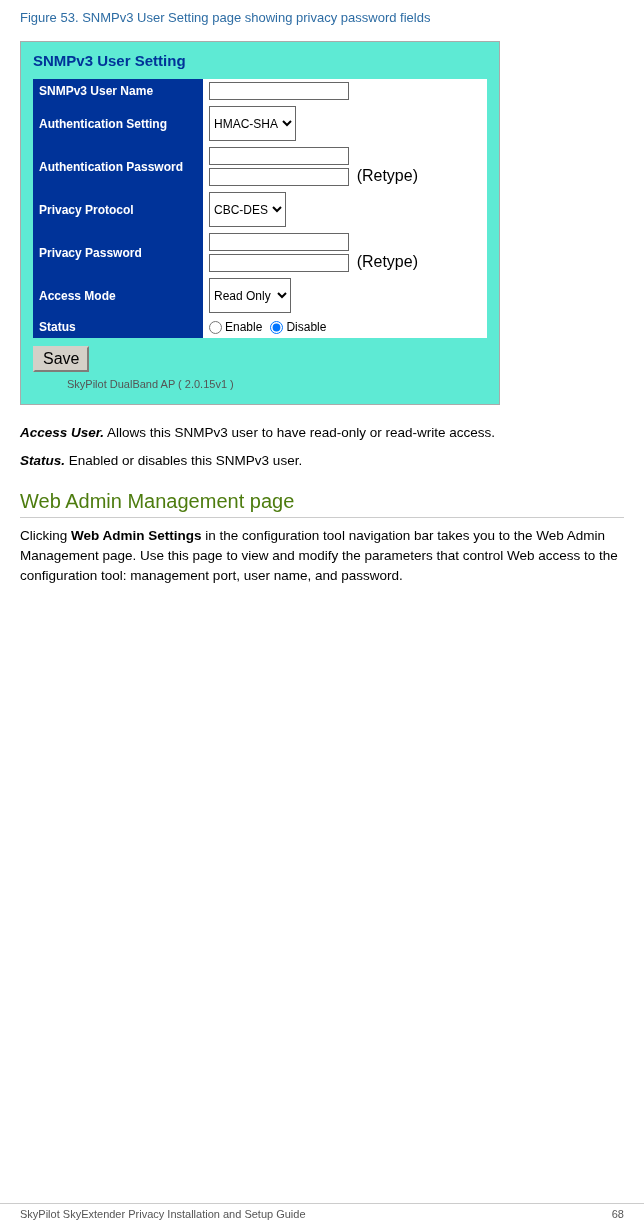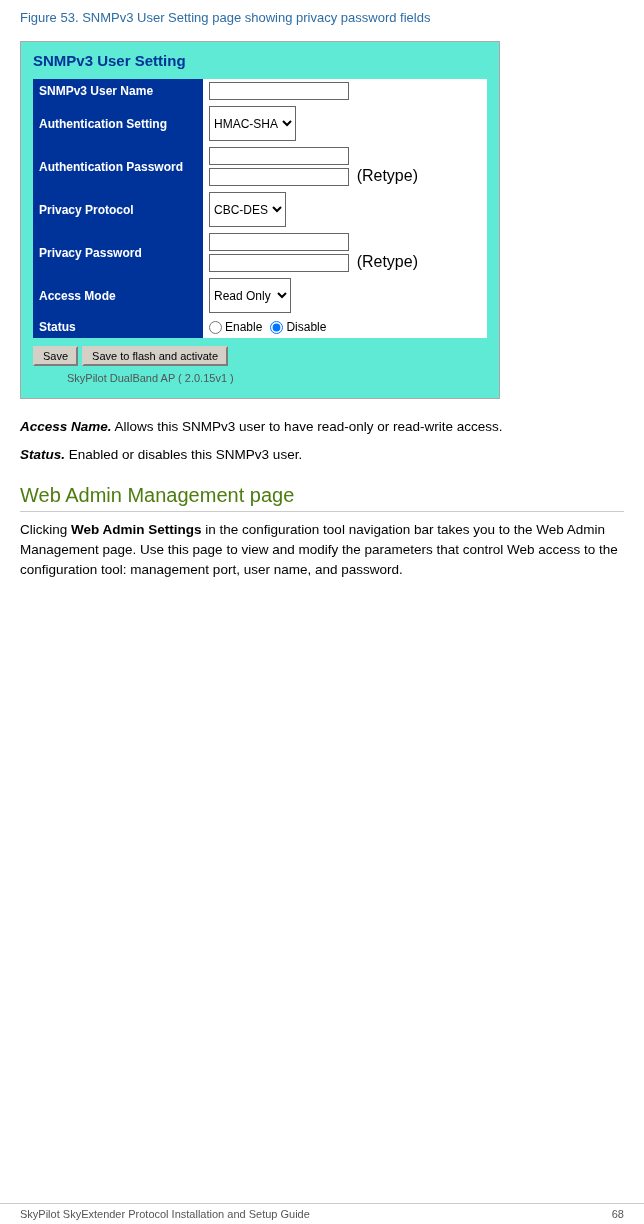--- a/index.html
+++ b/index.html
@@ -98,21 +98,21 @@
 
     .btn-row {
       margin-top: 8px;
       display: flex;
       gap: 4px;
     }
 
     button.btn {
       background: #d4d0c8;
       border: 2px outset #d4d0c8;
-      font-size: 11px;
+      font-size: 16px;
       padding: 2px 8px;
       cursor: pointer;
       color: #000;
     }
 
     .footer-text {
       font-size: 11px;
       color: #555;
       margin-top: 6px;
       margin-left: 34px;
@@ -250,36 +250,35 @@
               <span>Disable</span>
             </label>
           </div>
         </td>
       </tr>
     </tbody>
   </table>
 
   <div class="btn-row">
     <button class="btn">Save</button>
-    <button class="btn">Save to flash and activate</button>
   </div>
 
   <div class="footer-text">SkyPilot DualBand AP ( 2.0.15v1 )</div>
 </div>
 
 <p class="body-para">
-  <span class="term">Access Name.</span><span> Allows this SNMPv3 user to have read-only or read-write access.</span>
+  <span class="term">Access User.</span><span> Allows this SNMPv3 user to have read-only or read-write access.</span>
 </p>
 
 <p class="body-para">
   <span class="term">Status.</span><span> Enabled or disables this SNMPv3 user.</span>
 </p>
 
 <h2 class="section-heading">Web Admin Management page</h2>
 
 <p class="body-para">
   <span>Clicking </span><span class="bold-term">Web Admin Settings</span><span> in the configuration tool navigation bar takes you to the Web Admin Management page. Use this page to view and modify the parameters that control Web access to the configuration tool: management port, user name, and password.</span>
 </p>
 
 <div class="page-footer">
-  <span>SkyPilot SkyExtender Protocol Installation and Setup Guide</span>
+  <span>SkyPilot SkyExtender Privacy Installation and Setup Guide</span>
   <span>68</span>
 </div>
 
 </body></html>

